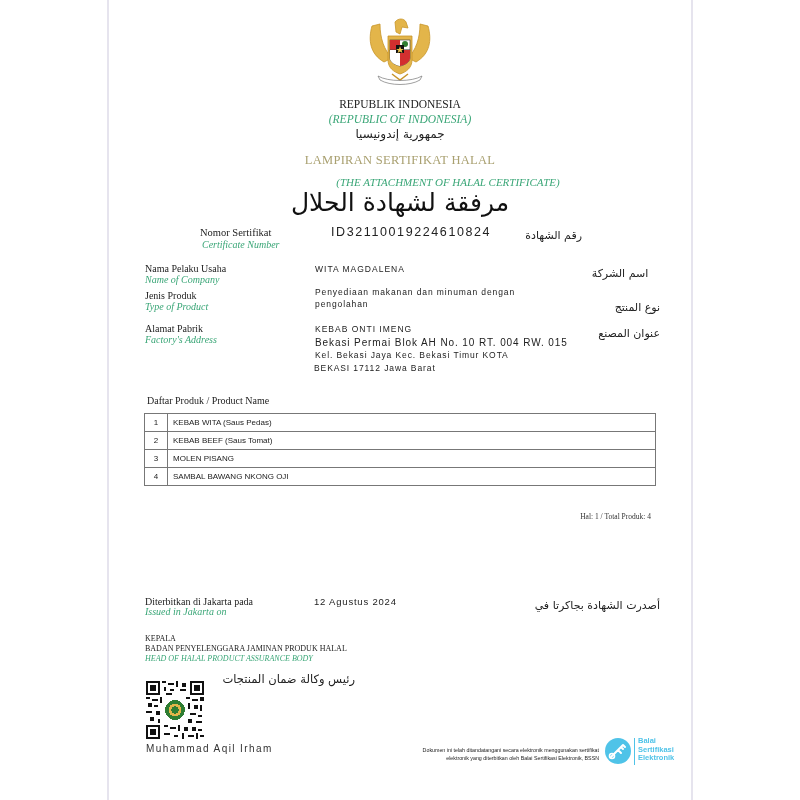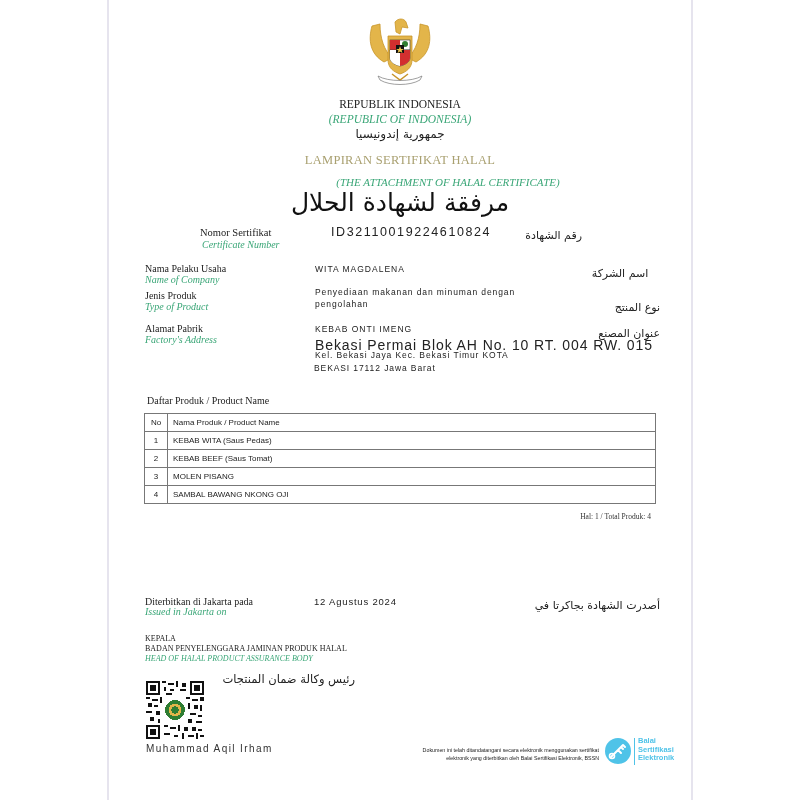--- a/index.html
+++ b/index.html
@@ -78,32 +78,28 @@
 
 <div class="abs serif" style="left:145px;top:290px;font-size:10px;color:#222;">Jenis Produk</div>
 <div class="abs serif green" style="left:145px;top:301px;font-size:10px;">Type of Product</div>
 <div class="abs sans" style="left:315px;top:287px;font-size:8.5px;letter-spacing:0.9px;color:#222;">Penyediaan makanan dan minuman dengan</div>
 <div class="abs sans" style="left:315px;top:299px;font-size:8.5px;letter-spacing:0.9px;color:#222;">pengolahan</div>
 <div class="abs ar" style="left:580px;top:292px;width:80px;text-align:right;font-size:11px;color:#222;margin-top:9px;">نوع المنتج</div>
 
 <div class="abs serif" style="left:145px;top:323px;font-size:10px;color:#222;">Alamat Pabrik</div>
 <div class="abs serif green" style="left:145px;top:334px;font-size:10px;">Factory's Address</div>
 <div class="abs sans" style="left:315px;top:324px;font-size:8.5px;letter-spacing:1px;color:#222;">KEBAB ONTI IMENG</div>
-<div class="abs sans" style="left:315px;top:337px;font-size:14px;letter-spacing:0.9px;color:#222;">Bekasi Permai Blok AH No. 10 RT. 004 RW. 015</div>
+<div class="abs sans" style="left:315px;top:337px;font-size:10px;letter-spacing:0.9px;color:#222;">Bekasi Permai Blok AH No. 10 RT. 004 RW. 015</div>
 <div class="abs sans" style="left:315px;top:350px;font-size:8.5px;letter-spacing:0.9px;color:#222;">Kel. Bekasi Jaya Kec. Bekasi Timur KOTA</div>
 <div class="abs sans" style="left:314px;top:363px;font-size:8.5px;letter-spacing:0.9px;color:#222;">BEKASI 17112 Jawa Barat</div>
 <div class="abs ar" style="left:580px;top:327px;width:80px;text-align:right;font-size:11px;color:#222;">عنوان المصنع</div>
 
 <div class="abs serif" style="left:147px;top:395px;font-size:10px;color:#222;">Daftar Produk / Product Name</div>
 <table class="products">
   <tbody>
-      <tr>
-    <th class="no">No</th>
-    <th>Nama Produk / Product Name</th>
-  </tr>
   <tr>
     <td class="no">1</td>
     <td>KEBAB WITA (Saus Pedas)</td>
   </tr>
   <tr>
     <td class="no">2</td>
     <td>KEBAB BEEF (Saus Tomat)</td>
   </tr>
   <tr>
     <td class="no">3</td>

